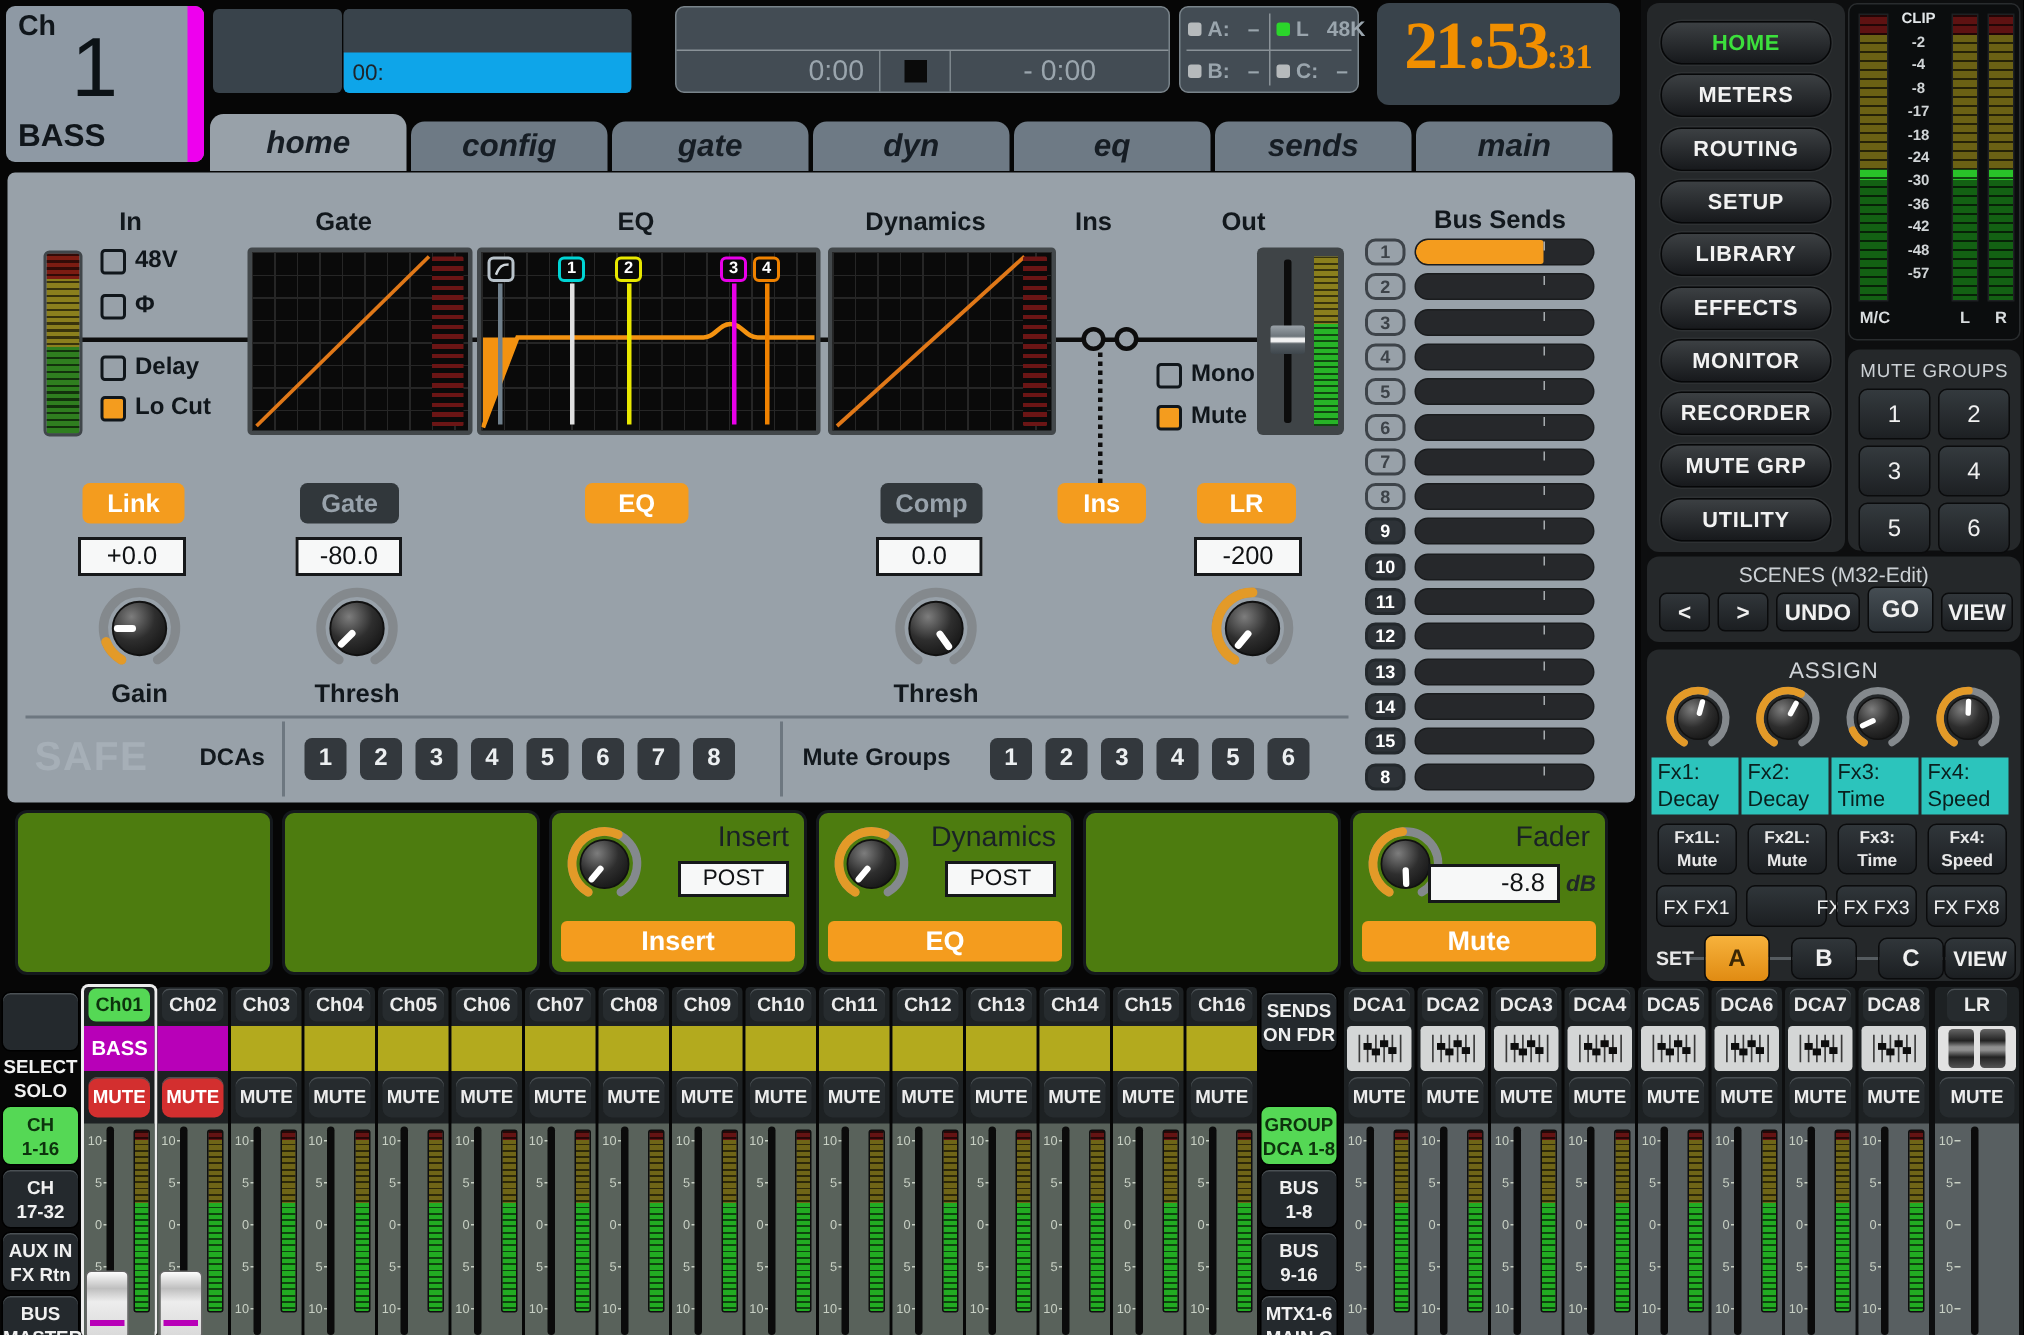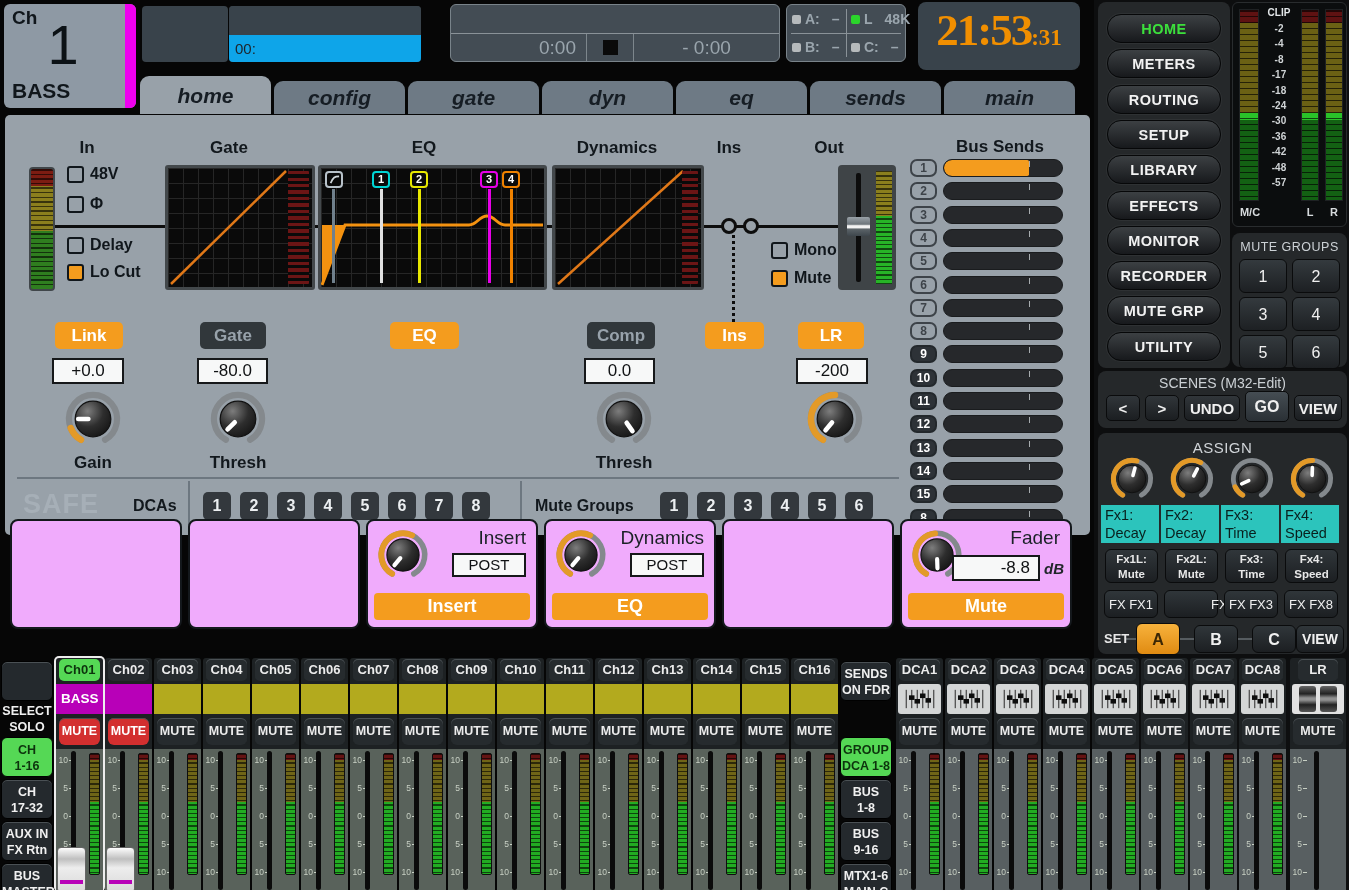--- a/index.html
+++ b/index.html
@@ -84,21 +84,21 @@
 .numbtn{top:377px;width:28px;height:28px;background:#33383d;border-radius:5px;color:#eceff1;
   font-size:16px;font-weight:bold;text-align:center;line-height:28px;}
 #busTitle{left:915px;top:22px;width:160px;text-align:center;font-size:17px;font-weight:bold;color:#12181d;}
 .busnum{width:27px;height:18px;border-radius:7px;font-size:12px;font-weight:bold;text-align:center;line-height:15px;}
 .busnum.light{border:2px solid #3d4349;color:#3d4349;background:transparent;}
 .busnum.dark2{background:#2d3237;color:#fff;border:2px solid #23282c;line-height:14px;}
 .busbar{width:120px;height:18px;background:#26282b;border:1px solid #1a1c1e;border-radius:9px;overflow:hidden;}
 .busfill{position:absolute;left:0;top:0;bottom:0;background:#f49c1e;border-radius:9px 2px 2px 9px;}
 .bustick{position:absolute;left:72%;top:1px;height:6px;width:1.5px;background:#c8cdd1;opacity:.8;}
 
-.scrib{top:519px;width:172px;height:110px;background:#f0abfc;border:2px solid #14181c;border-radius:8px;}
+.scrib{top:540px;width:172px;height:110px;background:#4d7c0f;border:2px solid #14181c;border-radius:8px;}
 .scrib .kn{position:absolute;left:7px;top:6px;width:56px;height:56px;}
 .scrib .kn svg{width:100%;height:100%;}
 .scrib .ttl{position:absolute;right:10px;top:6px;font-size:19px;color:#1a2126;}
 .scrib .mode{position:absolute;right:10px;top:32px;width:74px;height:24px;background:#f7f8f8;border:2px solid #16181a;
   text-align:center;font-size:15px;color:#101214;line-height:20px;}
 .scrib .obar{position:absolute;left:6px;right:6px;bottom:7px;height:27px;background:#f49c1e;border-radius:4px;
   text-align:center;font-size:18px;font-weight:bold;color:#fff;line-height:27px;}
 #fadVal{position:absolute;right:30px;top:34px;width:88px;height:26px;background:#f7f8f8;border:2px solid #16181a;
   text-align:right;font-size:17px;color:#101214;line-height:22px;padding-right:8px;}
 #fadUnit{position:absolute;right:6px;top:39px;font-size:15px;font-weight:bold;color:#20262a;font-style:italic;}

